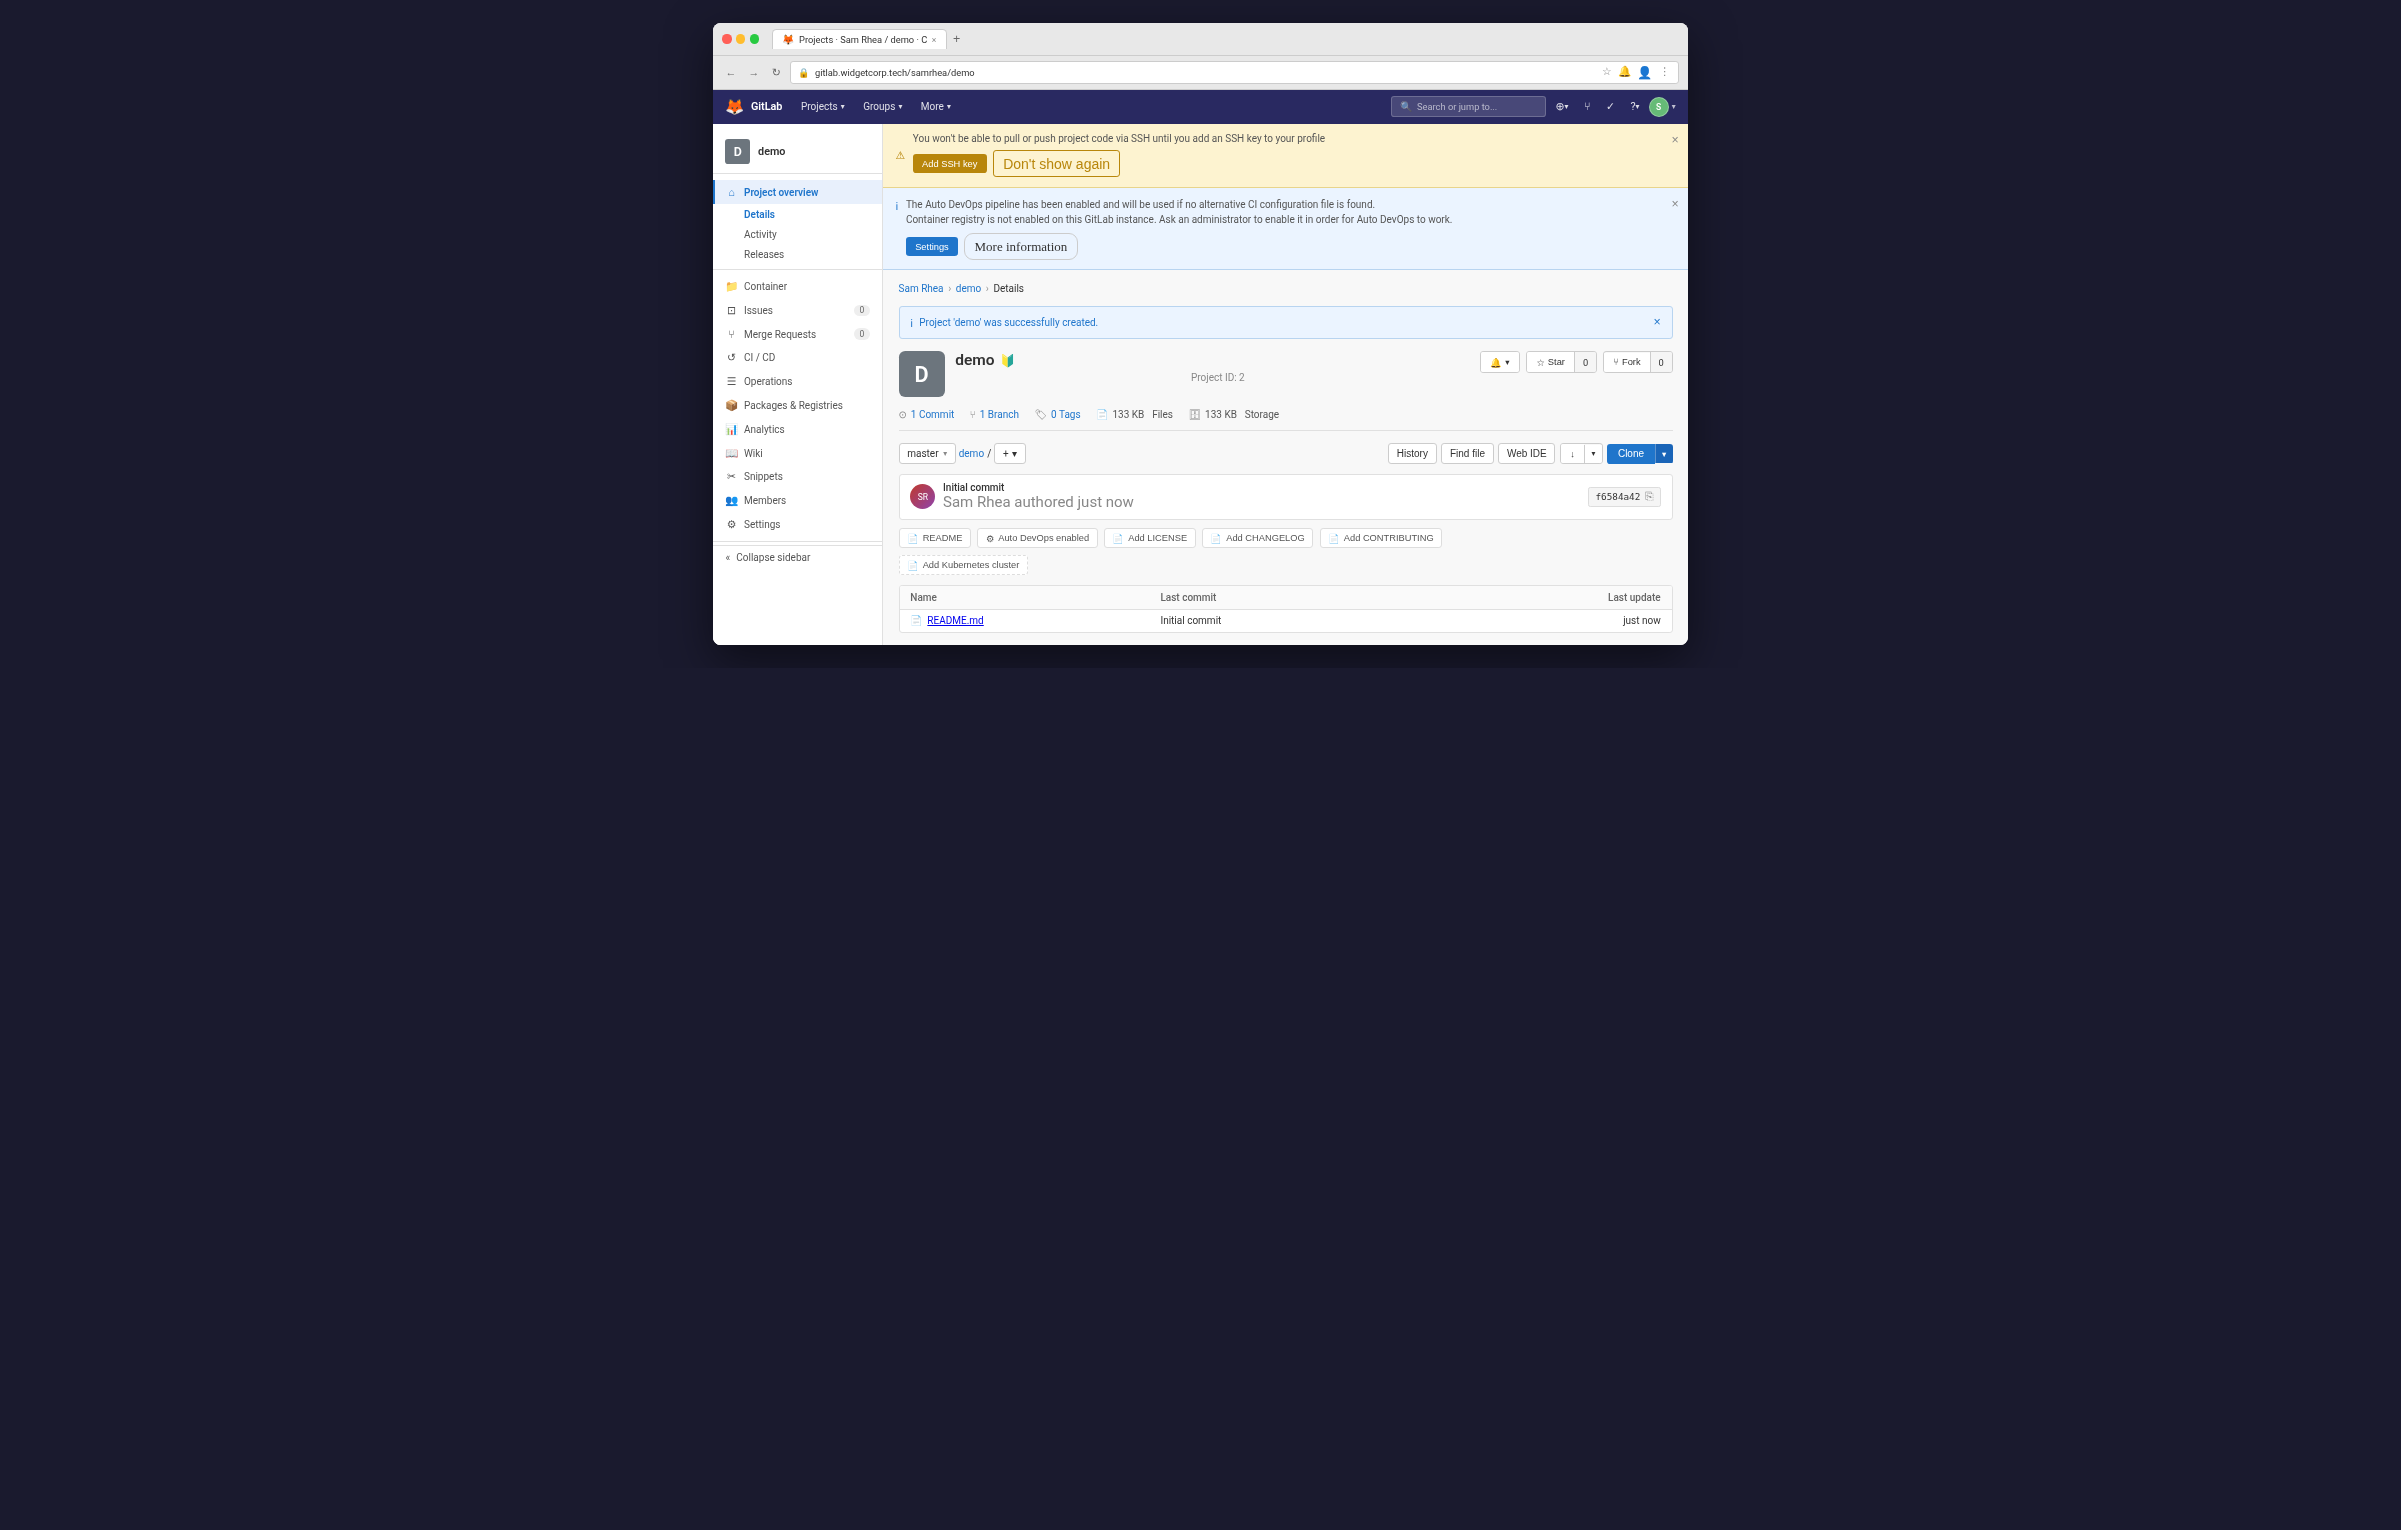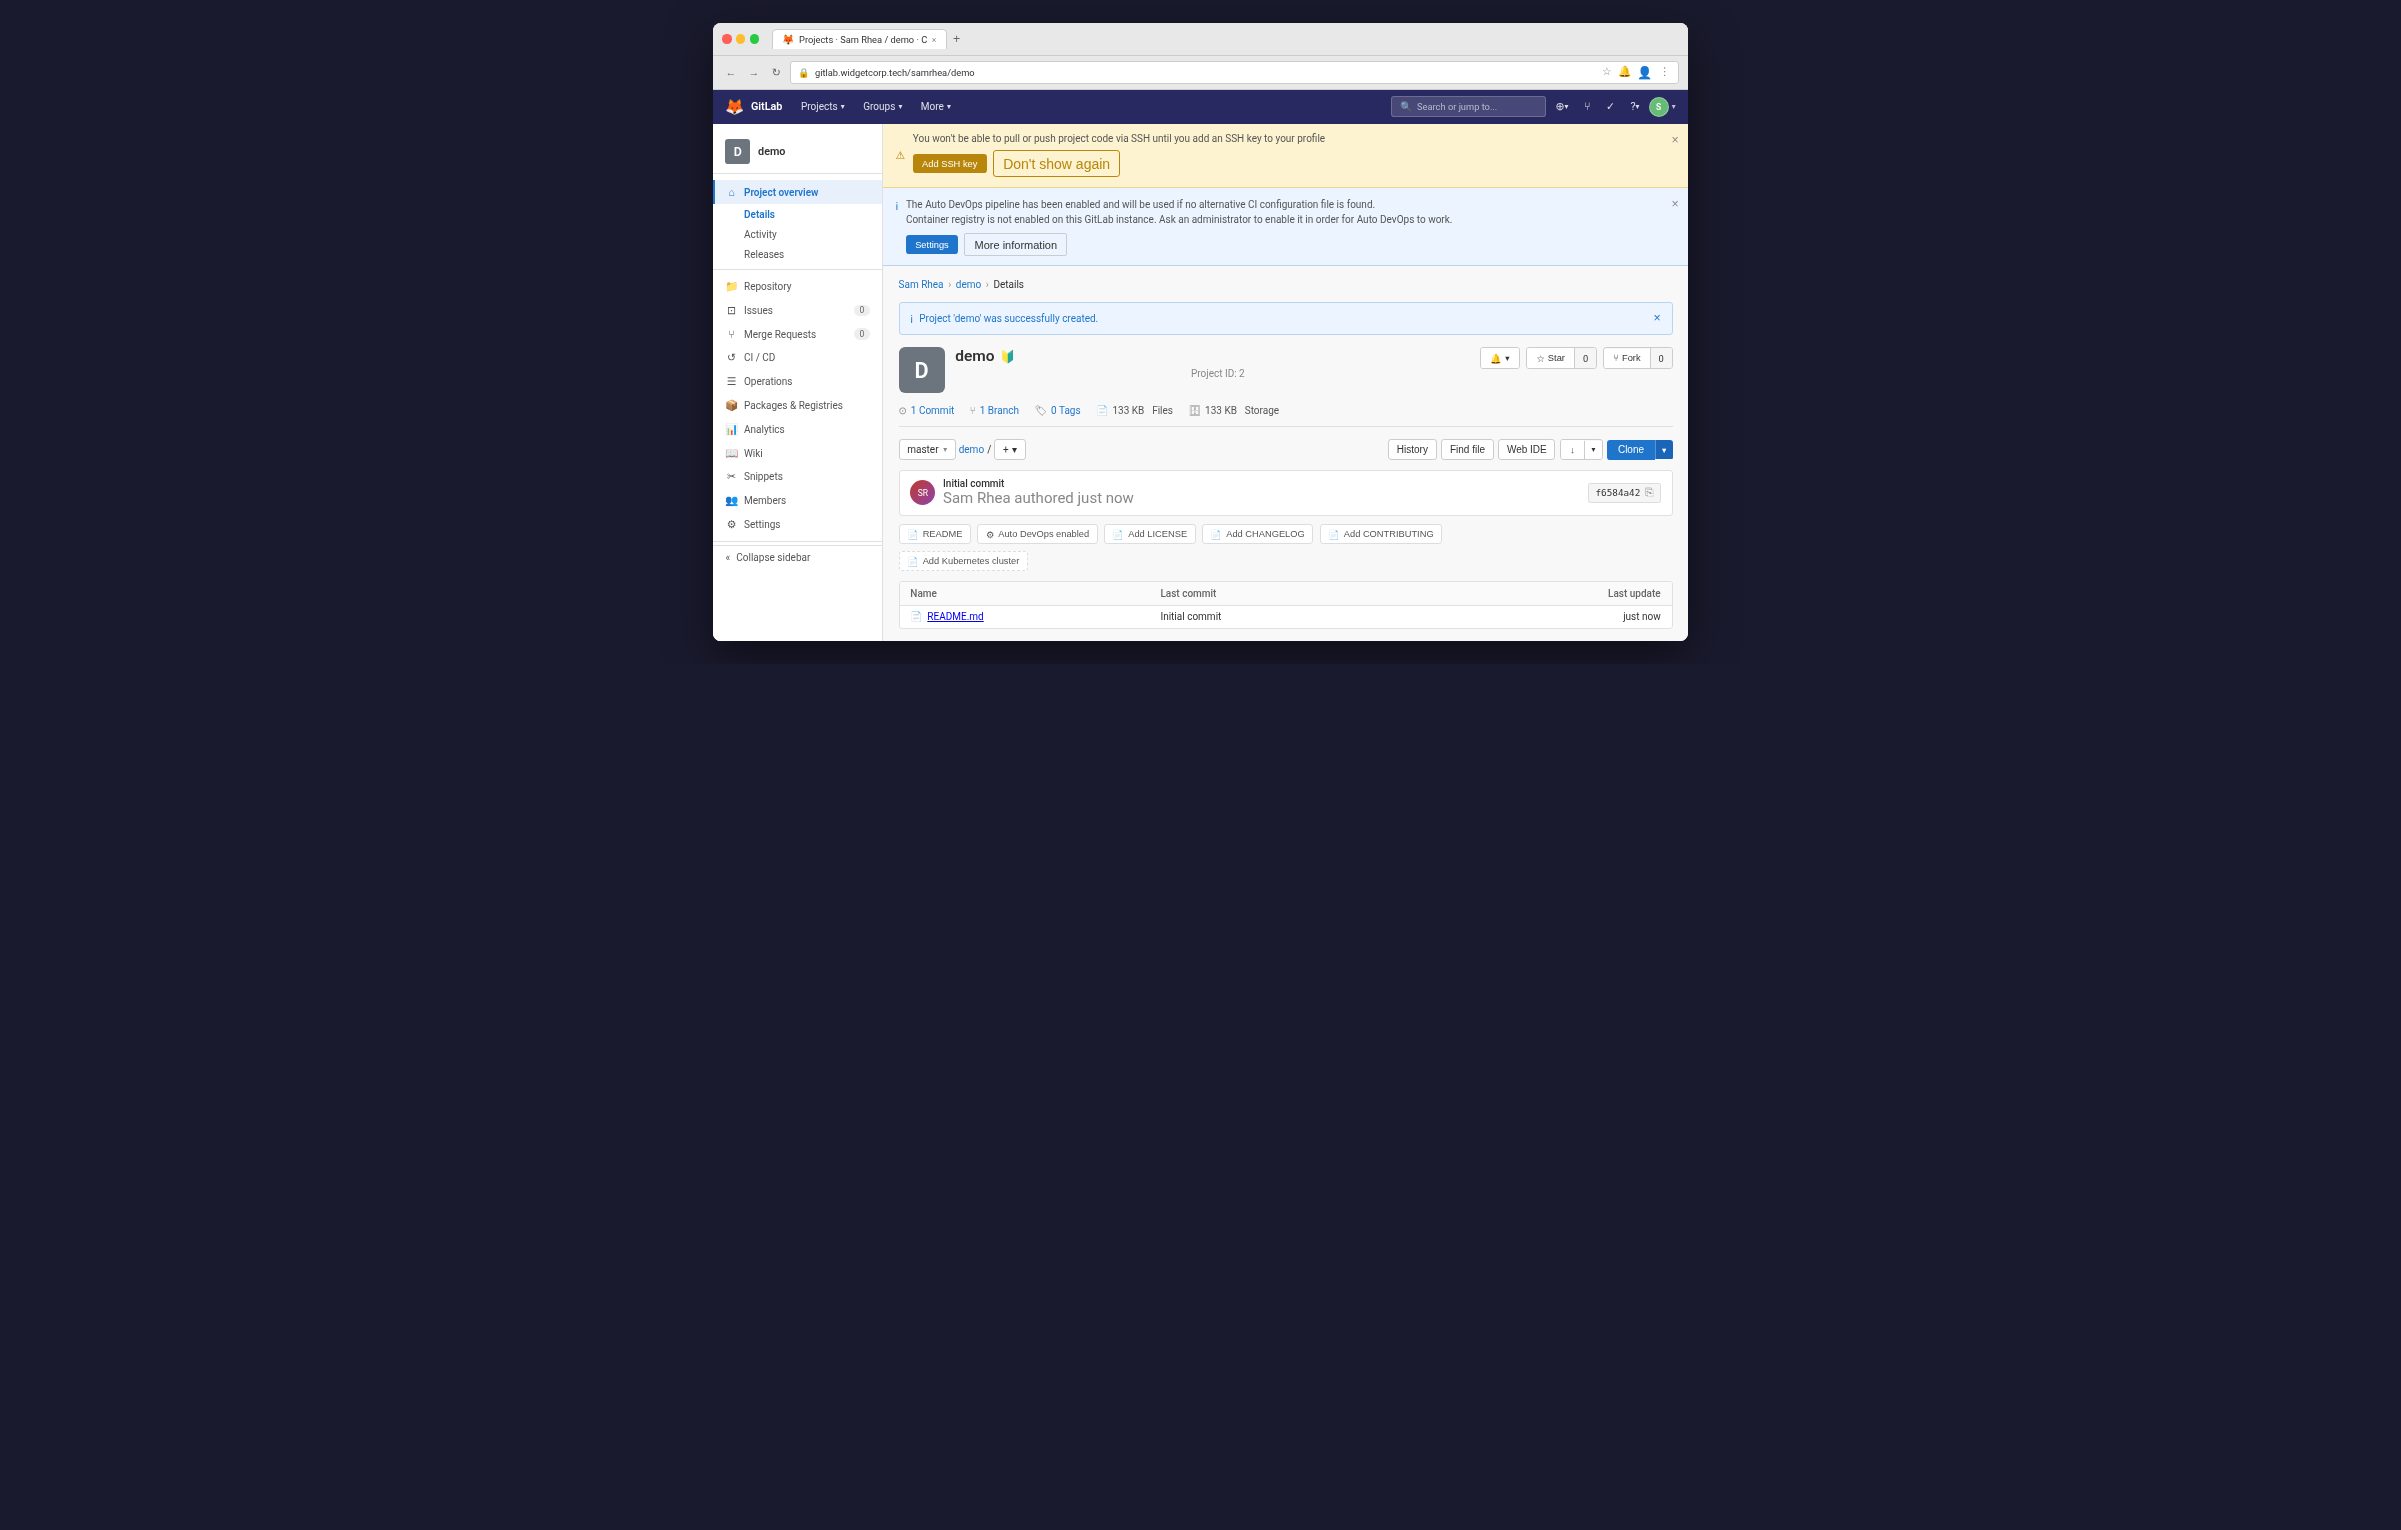--- a/index.html
+++ b/index.html
@@ -241,22 +241,22 @@
     .alert-devops .alert-icon { color: #1f75cb; font-size: 10.8px; margin-top: 1.5px; }
     .alert-devops .alert-text { color: #555; font-size: 10px; line-height: 1.5; }
     .alert-devops .alert-actions { display: flex; gap: 6.2px; align-items: center; margin-top: 6.2px; }
     .btn-settings {
       background: #1f75cb;
       color: #fff; border: none; border-radius: 3.1px;
       padding: 4.6px 9.3px; font-size: 9.3px; cursor: pointer;
     }
     .btn-more-info {
       background: none;
-      color: #333; border: 0.8px solid #ccc; border-radius: 2px;
-      padding: 4.6px 9.3px; font-size: 11px; cursor: pointer;
+      color: #333; border: 0.8px solid #ccc; border-radius: 9px;
+      padding: 4.6px 9.3px; font-size: 13px; cursor: pointer; font-family: Liberation Serif, serif;
     }
 
     
     .page-content {
       padding: 12.4px 15.5px;
     }
     .breadcrumb {
       display: flex; align-items: center; gap: 4.6px;
       font-size: 10px; color: #666; margin-bottom: 12.4px;
     }
@@ -518,21 +518,21 @@
         <div class="sidebar-sub-item active">Details</div>
         <div class="sidebar-sub-item">Activity</div>
         <div class="sidebar-sub-item">Releases</div>
       </div>
 
       <div class="sidebar-divider"></div>
 
       <div class="sidebar-section">
         <div class="sidebar-item">
           <span class="sidebar-item-icon">📁</span>
-          <span class="sidebar-item-label">Repository</span>
+          <span class="sidebar-item-label">Container</span>
         </div>
         <div class="sidebar-item">
           <span class="sidebar-item-icon">⊡</span>
           <span class="sidebar-item-label">Issues</span>
           <span class="sidebar-badge">0</span>
         </div>
         <div class="sidebar-item">
           <span class="sidebar-item-icon">⑂</span>
           <span class="sidebar-item-label">Merge Requests</span>
           <span class="sidebar-badge">0</span>

